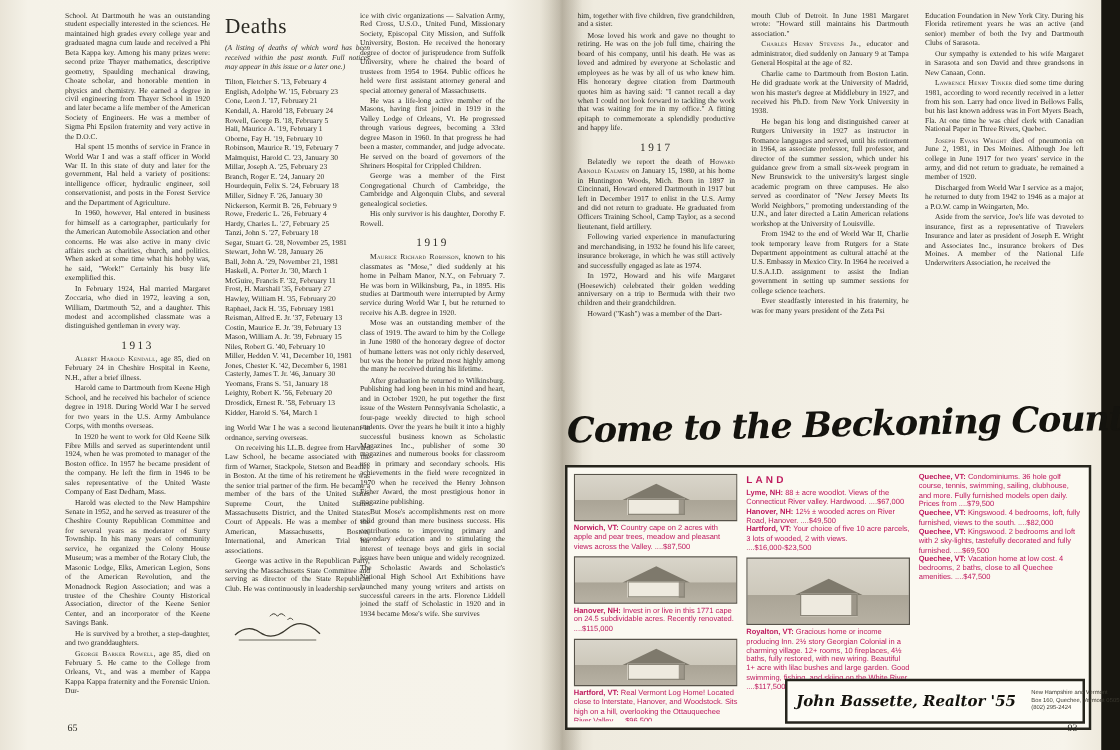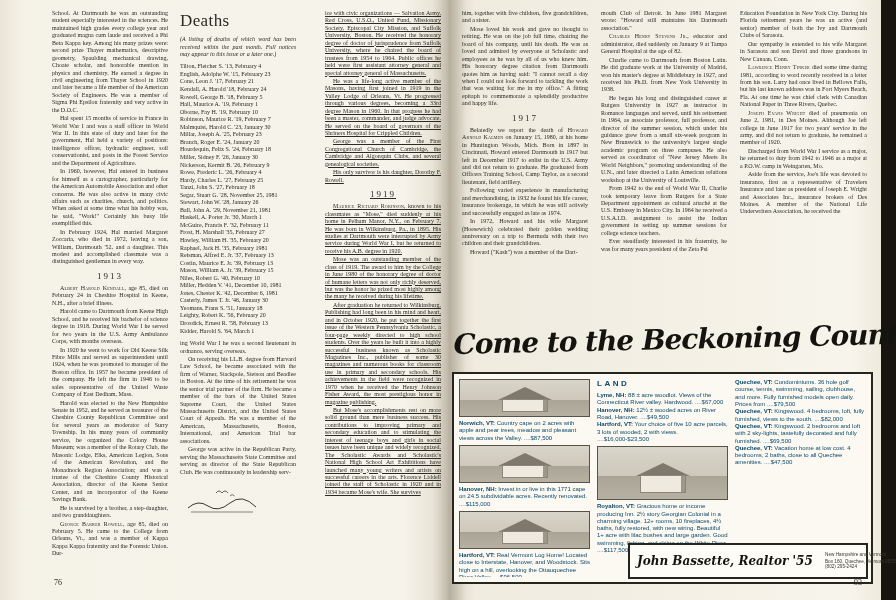--- a/index.html
+++ b/index.html
@@ -8,21 +8,21 @@
     color:#2b2a24;
     font-family:"Liberation Serif","DejaVu Serif",serif;
     background:linear-gradient(90deg,#e9e4d7 0%,#f5f2e8 2.5%,#f6f3ea 45%,#e6e1d3 49%,#d9d3c4 50.2%,#efebdf 53%,#f7f4eb 95%,#eee9dc 98.5%,#e4dfd1 100%);
   }
   .edge{position:absolute;right:0;top:0;width:15px;height:600px;background:#17150f;}
   .gutter{position:absolute;left:432px;top:0;width:34px;height:600px;
     background:linear-gradient(90deg,rgba(60,50,30,0) 0%,rgba(60,50,30,.16) 45%,rgba(60,50,30,.22) 52%,rgba(60,50,30,0) 100%);}
   .col{position:absolute;top:10px;overflow:hidden;text-align:justify;font-size:6px;line-height:1.24;}
   .lp1{left:52px;width:116px;height:564px;}
   .lp2{left:180px;width:116px;height:564px;}
-  .lp3{left:325px;width:116px;height:564px;text-decoration:underline;}
+  .lp3{left:288px;width:116px;height:564px;}
   .rp1{left:462px;width:126px;height:318px;}
   .rp2{left:601px;width:126px;height:318px;}
   .rp3{left:740px;width:127px;height:318px;}
   .para{margin:0 0 1px 0;text-indent:8px;}
   .nif .para:first-child{text-indent:0;}
   .sc{font-variant:small-caps;letter-spacing:.2px;}
   .yr{text-align:center;font-weight:normal;font-size:9px;letter-spacing:2px;margin:5px 0 3px;}
   .deaths{font-size:17px;font-weight:normal;margin:0 0 5px 0;letter-spacing:.4px;}
   .notice{font-style:italic;font-size:6px;margin:0 0 5px 0;}
   .dlist{margin:0 0 5px 0;}
@@ -33,21 +33,21 @@
   
   .ad{position:absolute;left:452px;top:326px;width:424px;height:260px;}
   .ad-headline{
     font-family:"DejaVu Serif",serif;font-style:italic;font-weight:bold;
     font-size:28px;letter-spacing:-1px;white-space:nowrap;color:#14130e;
     transform:rotate(-1.3deg);transform-origin:left bottom;margin:2px 0 0 2px;
   }
   .ad-box{position:absolute;left:0;right:3px;top:46px;bottom:2px;border:2px solid #26251d;
     background:#fbf9f1;padding:5px;display:flex;gap:7px;overflow:hidden;}
   .ad-col{flex:1;display:flex;flex-direction:column;gap:3px;overflow:hidden;
-    font-family:"Liberation Sans","DejaVu Sans",sans-serif;color:#0c4a6e;}
+    font-family:"Liberation Sans","DejaVu Sans",sans-serif;color:#be185d;}
   .cap{margin:0;font-size:6px;line-height:1.22;text-align:left;}
   .cap .b{font-weight:bold;}
   .land-h{font-weight:bold;font-size:8px;letter-spacing:2.5px;margin:0 0 1px 0;}
   .photo{position:relative;flex:none;border:1px solid #57534a;overflow:hidden;
     background:linear-gradient(#d9d5ca 0%,#cdc8bb 55%,#aaa496 56%,#b7b1a3 100%);}
   .ph-s{height:36px;}.ph-l{height:52px;}
   .photo::before{content:"";position:absolute;left:50%;bottom:44%;transform:translateX(-50%);
     border-left:27px solid transparent;border-right:27px solid transparent;border-bottom:13px solid #7e796c;}
   .photo::after{content:"";position:absolute;left:50%;bottom:12%;transform:translateX(-50%);
     width:46px;height:34%;background:#eeeadf;
@@ -227,15 +227,15 @@
     <div class="realtor">
       <div class="realtor-name">John Bassette, Realtor '55</div>
       <div class="realtor-lines">
           <div>New Hampshire and Vermont</div>
           <div>Box 160, Quechee, Vermont 05059</div>
           <div>(802) 295-2424</div>
         </div>
     </div>
   </div>
 
-  <div class="pnum pl">76</div>
+  <div class="pnum pl">65</div>
   <div class="pnum pr">93</div>
 </div>
 
 </body></html>

